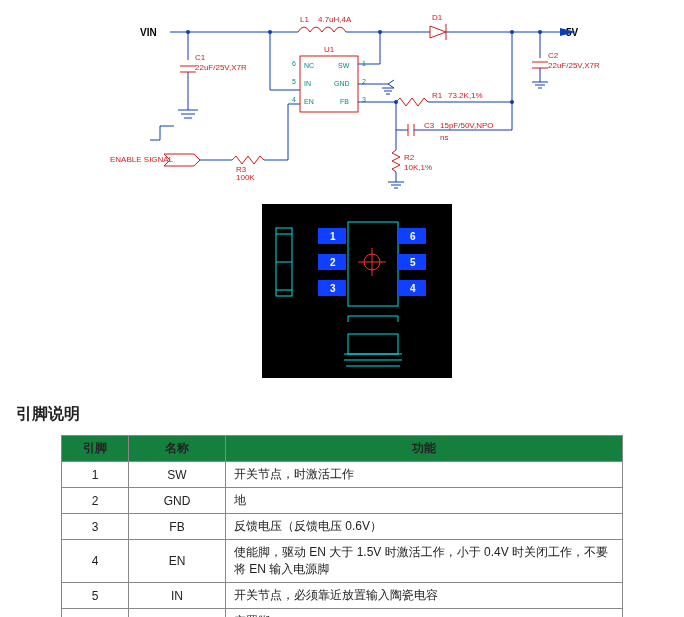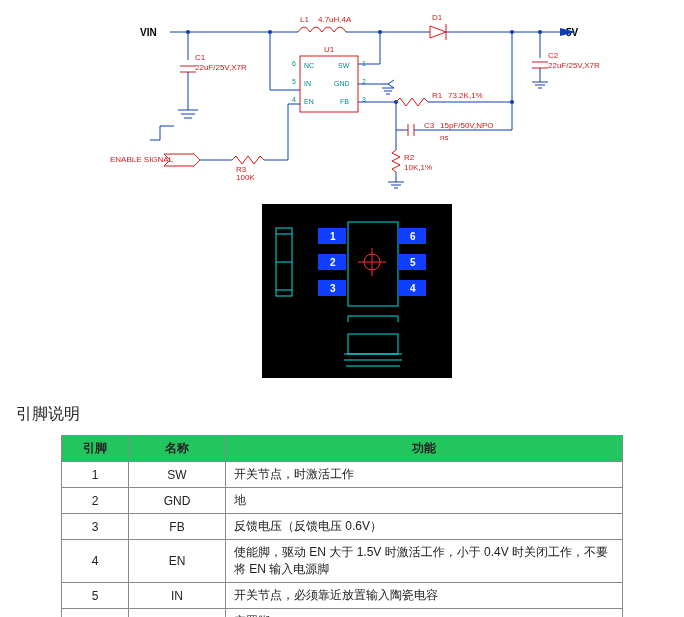--- a/index.html
+++ b/index.html
@@ -10,24 +10,24 @@
   .sch-pin{font-size:7px;fill:#008a8a;}
   .sch-num{font-size:7px;fill:#008a8a;}
   .wire{stroke:#0d3db3;stroke-width:1;fill:none;}
   .comp{stroke:#d11a1a;stroke-width:1;fill:none;}
   .junc{fill:#0d3db3;}
   .pcb-bg{fill:#000;}
   .pcb-blue{fill:#1040ff;}
   .pcb-cyan{stroke:#00e0e0;stroke-width:1;fill:none;}
   .pcb-red{stroke:#ff3030;stroke-width:1;fill:none;}
   .pcb-txt{font-size:10px;fill:#fff;font-weight:bold;}
-  h3{font-size:16px;font-weight:normal;margin:16px 0 10px 16px;color:#222;}
+  h3{font-size:16px;font-weight:bold;margin:16px 0 10px 16px;color:#222;}
   table{border-collapse:collapse;margin:0 auto 30px auto;font-size:12px;color:#222;}
   th,td{border:1px solid #888;padding:4px 8px;}
-  th{background:#22c55e;font-weight:bold;text-align:center;}
+  th{background:#15803d;font-weight:bold;text-align:center;}
   td.c{text-align:center;}
 </style>
 </head>
 <body>
 <div class="page">
 
 
 
 
 <svg width="684" height="200" viewBox="0 0 684 200">

